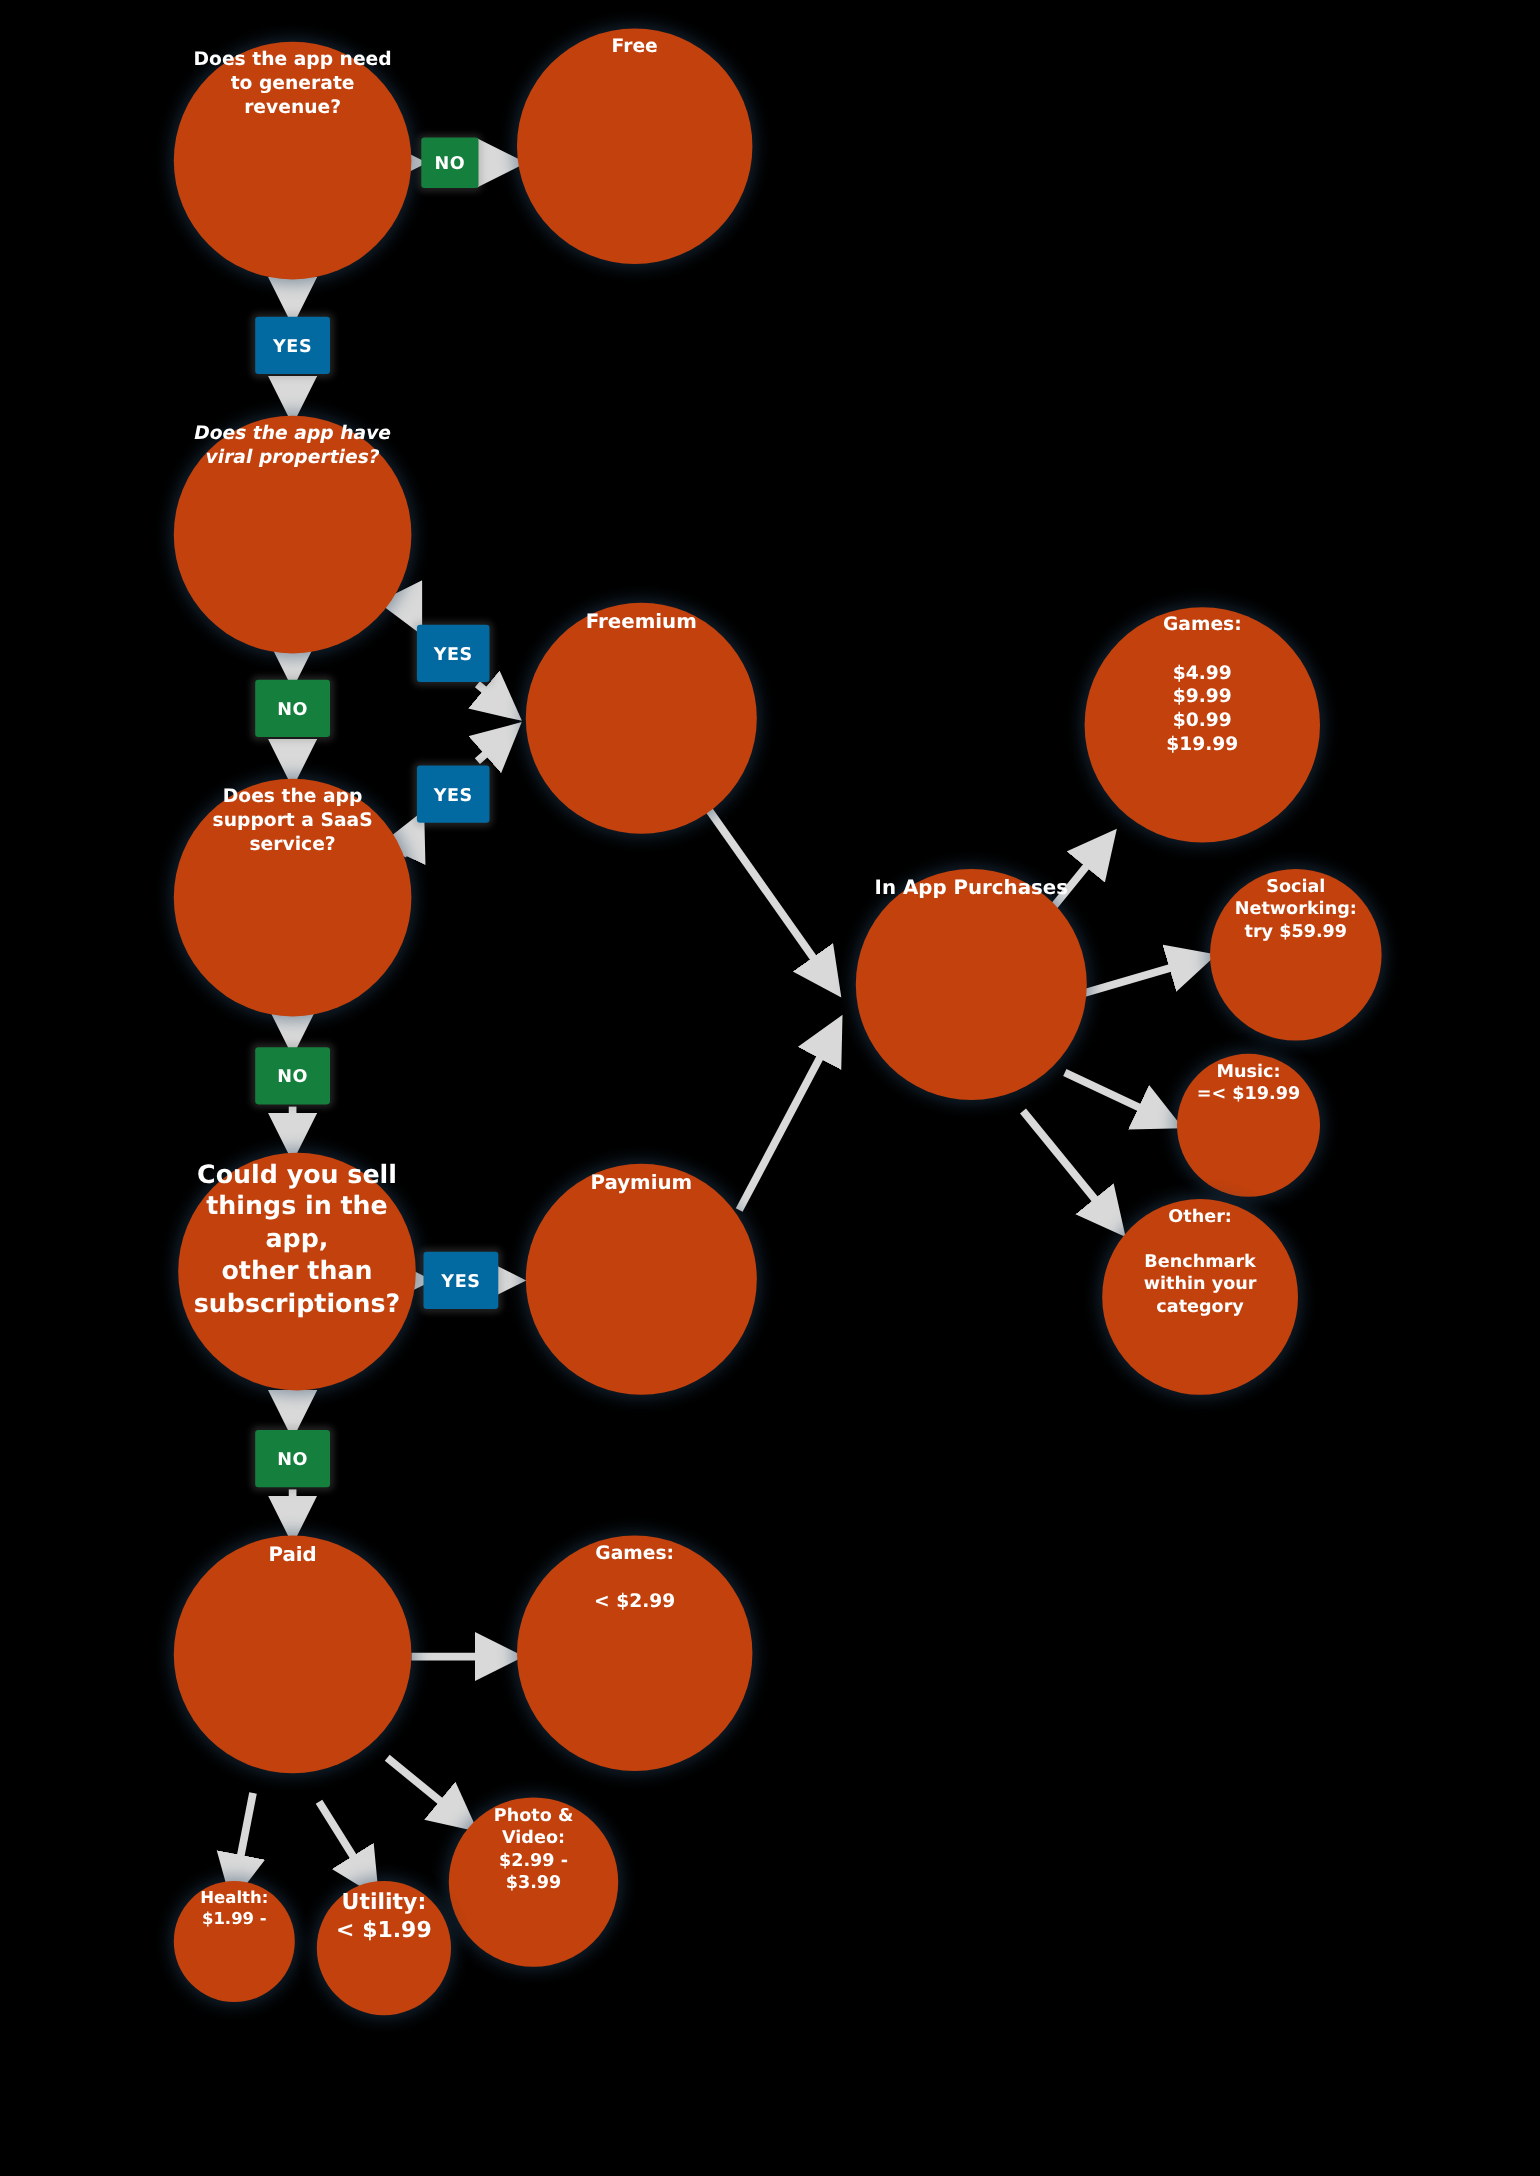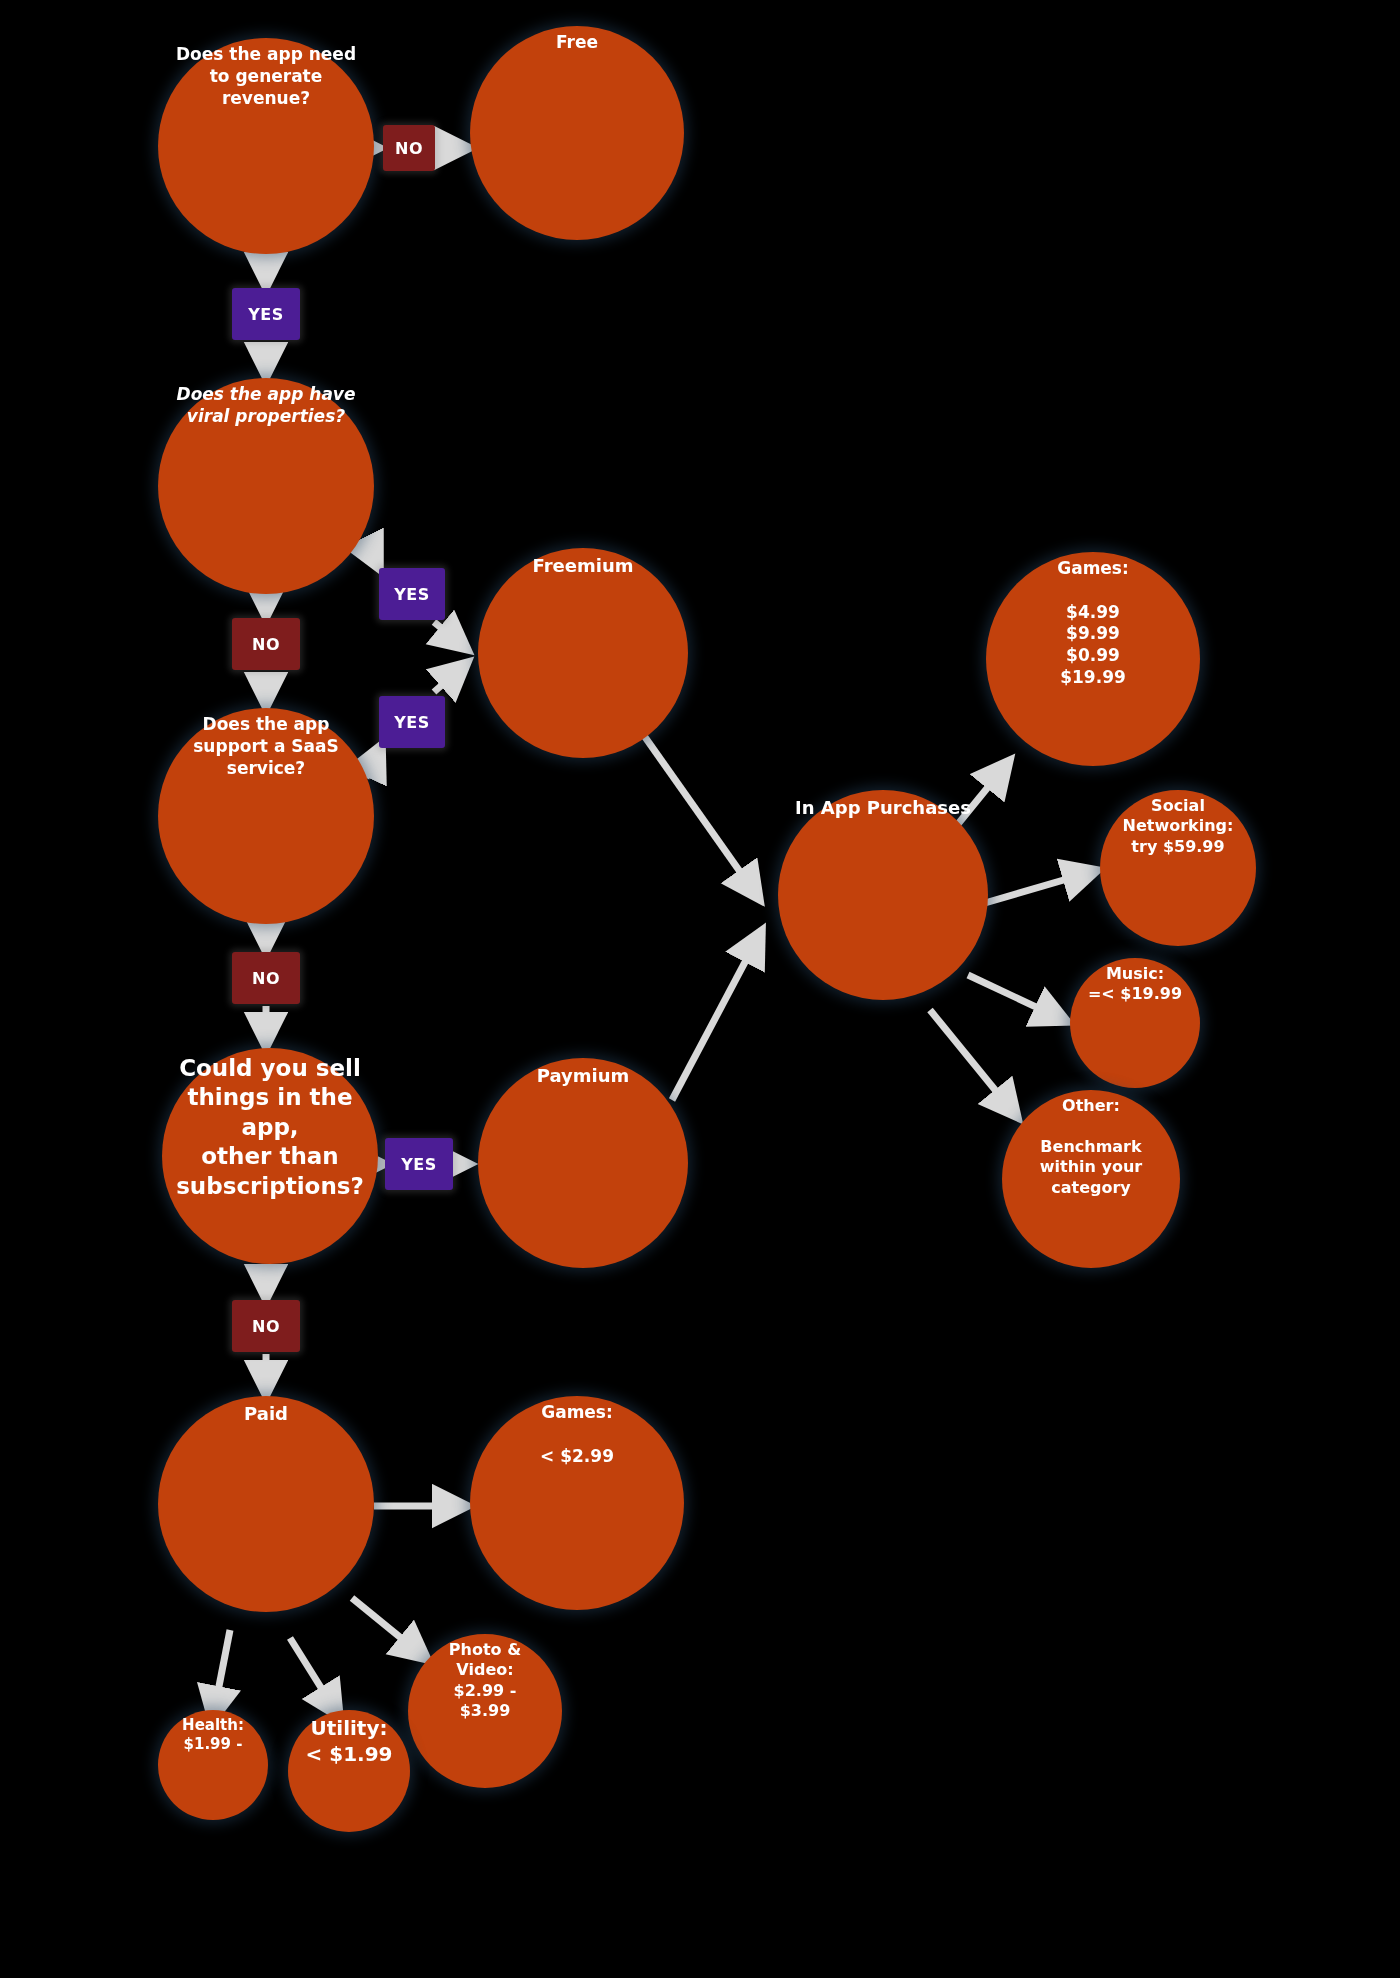--- a/index.html
+++ b/index.html
@@ -21,22 +21,22 @@
     box-shadow:0 0 14px 4px rgba(40,70,100,0.45);
   }
   .node .txt{white-space:pre-line;display:block;}
 
   .label{
     position:absolute;display:flex;align-items:center;justify-content:center;
     color:#ffffff;font-weight:bold;font-size:16px;letter-spacing:0.5px;
     border-radius:3px;
     box-shadow:0 0 6px 3px rgba(120,120,120,0.28);
   }
-  .label.yes{background:#4c1d95;}
-  .label.no{background:#7f1d1d;}
+  .label.yes{background:#0369a1;}
+  .label.no{background:#15803d;}
 </style>
 </head>
 <body>
 
 <div id="stage">
 
   <svg class="links" viewBox="0 0 1400 1978" preserveAspectRatio="none">
     <defs>
       <marker id="ah" markerWidth="9" markerHeight="9" refX="5.2" refY="3.2" orient="auto" markerUnits="strokeWidth">
         <path d="M0,0 L6.4,3.2 L0,6.4 z" fill="#d9d9d9"></path>

